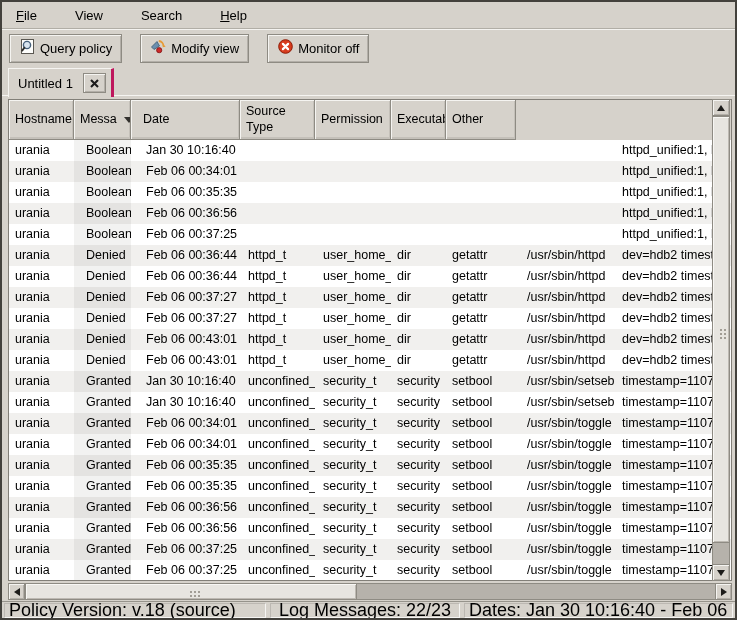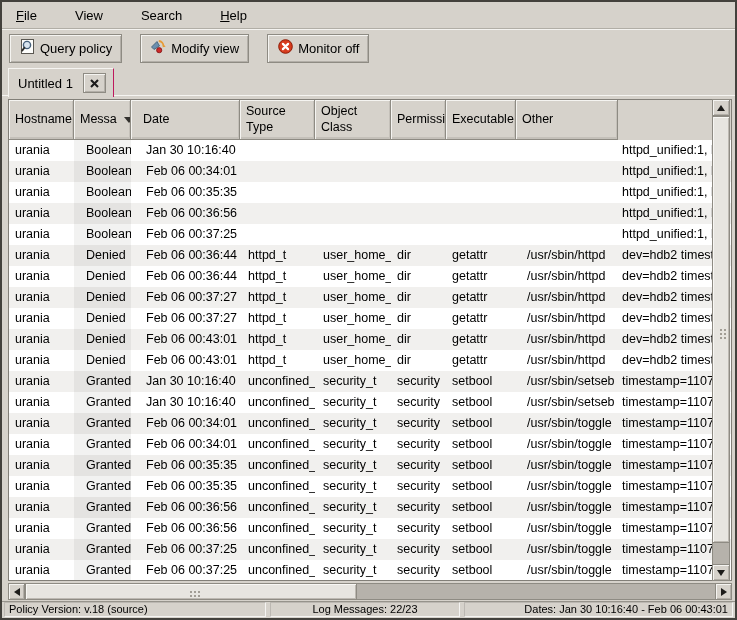--- a/index.html
+++ b/index.html
@@ -17,21 +17,21 @@
   
   .toolbar { position:absolute; left:0; top:28px; width:100%; height:36px; display:flex; align-items:center; padding-left:7px; gap:18px; }
   .tbtn { height:29px; display:flex; align-items:center; gap:4px; padding:0 9px;
           background:#d6d2cb; border:1px solid #8e8b83;
           box-shadow:inset 1px 1px 0 #f5f4f1, inset -1px -1px 0 #b3afa8; }
   .tbtn svg { flex:0 0 auto; }
 
   
   .tabrow { position:absolute; left:0; top:64px; width:100%; height:30px; }
   .tab { position:absolute; left:6px; top:2px; width:106px; height:29px; background:#d6d2cb;
-         border-top:1px solid #f5f4f1; border-left:1px solid #f5f4f1; border-right:1px solid #be185d;
+         border-top:1px solid #f5f4f1; border-left:1px solid #f5f4f1; border-right:3px solid #be185d;
          display:flex; align-items:center; padding-left:9px; z-index:2; }
   .tab-close { margin-left:10px; width:23px; height:20px; background:#d6d2cb; border:1px solid #8e8b83;
                box-shadow:inset 1px 1px 0 #f5f4f1, inset -1px -1px 0 #b3afa8;
                display:flex; align-items:center; justify-content:center; }
 
   
   .content { position:absolute; left:0; top:93px; width:100%; height:506px; border-top:1px solid #f5f4f1; }
 
   .table-frame { position:absolute; left:6px; top:3px; width:724px; height:482px;
                  border:1px solid #827f78; background:#0f766e; overflow:hidden; }
@@ -77,21 +77,21 @@
            display:flex; align-items:center; justify-content:center; }
   .vthumb { left:-1px; top:16px; width:18px; height:427px; }
   .hthumb { top:-1px; left:16px; width:332px; height:17px; }
   .grip-v { width:2px; height:2px; background:#a19d95;
             box-shadow:4px 0 0 #a19d95, 0 4px 0 #a19d95, 4px 4px 0 #a19d95, 0 8px 0 #a19d95, 4px 8px 0 #a19d95; }
   .grip-h { width:2px; height:2px; background:#a19d95;
             box-shadow:4px 0 0 #a19d95, 8px 0 0 #a19d95, 0 4px 0 #a19d95, 4px 4px 0 #a19d95, 8px 4px 0 #a19d95; }
 
   
   .statusbar { position:absolute; left:0; bottom:0; width:100%; height:17px; background:#d6d2cb;
-               border-top:1px solid #96938b; display:flex; align-items:flex-start; font-size:11px; }
+               border-top:1px solid #96938b; display:flex; align-items:flex-end; font-size:18px; }
   .status-pane { height:15px; line-height:15px; padding:0 5px; margin:0 2px; white-space:nowrap; overflow:hidden;
                  box-shadow:inset 1px 1px 0 rgba(0,0,0,0.12), inset -1px -1px 0 rgba(255,255,255,0.75); }
   .sp-left  { width:262px; }
   .sp-mid   { width:190px; text-align:center; }
   .sp-right { flex:1; text-align:right; }
 </style>
 </head>
 <body>
 
 <div class="window">
@@ -159,23 +159,20 @@
           <div class="hcell col-message">
             <span class="hlabel">Messa</span>
             <span class="sort-arrow"></span>
           </div>
           <div class="hcell col-date">
             <span class="hlabel">Date</span>
           </div>
           <div class="hcell col-source">
             <span class="hlabel">Source Type</span>
           </div>
-          <div class="hcell col-object">
-            <span class="hlabel">Object Class</span>
-          </div>
           <div class="hcell col-permission">
             <span class="hlabel">Permission</span>
           </div>
           <div class="hcell col-executable">
             <span class="hlabel">Executable</span>
           </div>
           <div class="hcell col-other">
             <span class="hlabel">Other</span>
           </div>
         </div>

